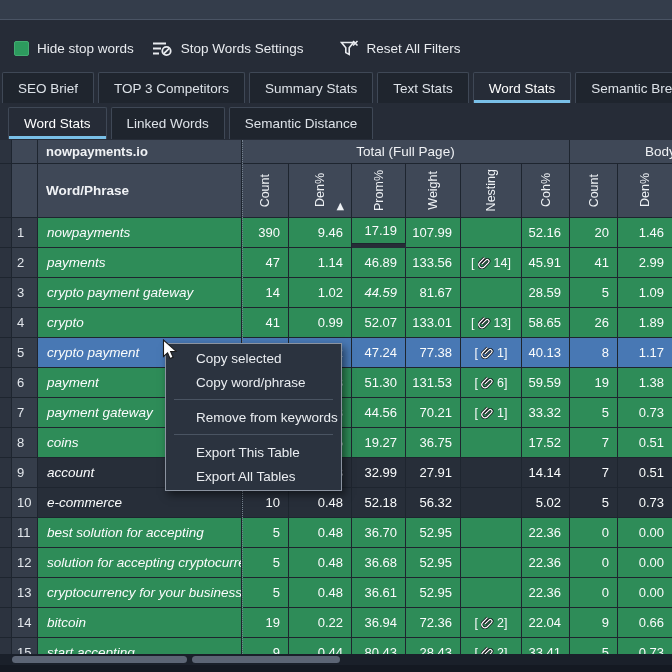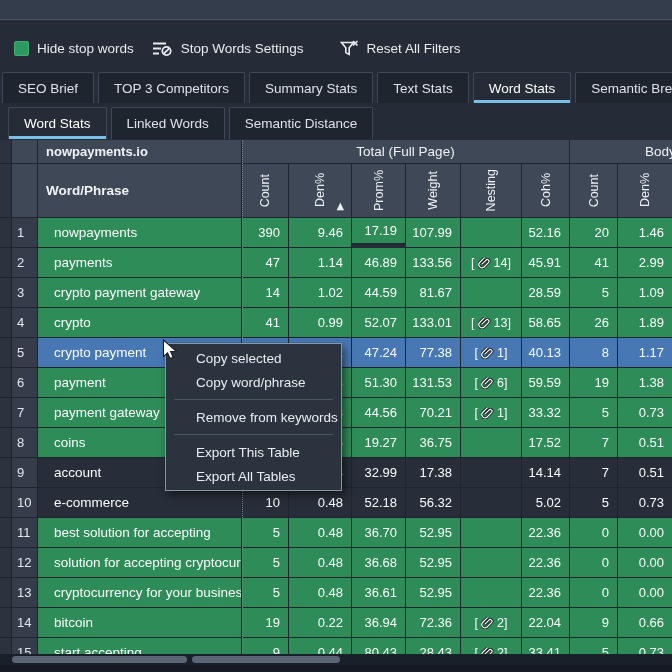--- a/index.html
+++ b/index.html
@@ -31,21 +31,21 @@
   .tab.active { background:#262c37; color:#ffffff; }
   .tab.active::after { content:""; position:absolute; left:0; right:0; bottom:0; height:3px; background:#79c0e8; }
   
   .grid { position:absolute; top:140px; left:0; width:672px; }
   .trow { display:flex; }
   .cell { flex:0 0 auto; border-right:1px solid #1e252f; border-bottom:1px solid #1e252f;
     overflow:hidden; white-space:nowrap; display:flex; align-items:center; }
   .hdr  { background:#3f4857; color:#f0f2f5; }
   .c-gutter { background:#2c333f; }
   .c-num { background:#353d4a; color:#e3e7ec; font-size:13px; padding-left:5px; }
-  .c-word { padding-left:16px; font-size:13.5px; color:#fbfcfd; }
+  .c-word { padding-left:9px; font-size:13.5px; color:#fbfcfd;font-style:italic; }
   .c-val { justify-content:flex-end; padding-right:8px; font-size:13px; color:#fafbfc; }
   .c-nest { justify-content:center; font-size:12.5px; color:#fafbfc; gap:3px; }
   .site-lbl { font-size:13px; font-weight:bold; padding-left:8px; }
   .group-lbl { font-size:13.5px; justify-content:center; }
   .group-body { justify-content:flex-start; padding-left:75px; }
   .wp-lbl { font-size:13.5px; font-weight:bold; padding-left:8px; }
   .vlbl { justify-content:center; position:relative; }
   .vlbl span { writing-mode:vertical-rl; transform:rotate(180deg); font-size:12.5px; color:#eef1f4; }
   .sort-arrow { position:absolute; right:5px; bottom:3px; font-size:8px; color:#e8ecf0;
     writing-mode:horizontal-tb !important; }
@@ -189,21 +189,21 @@
         <div class="cell c-val bg-green" style="width: 48px; height: 30px;">45.91</div>
         <div class="cell c-val bg-green" style="width: 48px; height: 30px;">41</div>
         <div class="cell c-val bg-green" style="width: 55px; height: 30px;">2.99</div>
       </div>
       <div class="trow">
         <div class="cell c-gutter" style="width: 12px; height: 30px;"></div>
         <div class="cell c-num" style="width: 26px; height: 30px;">3</div>
         <div class="cell c-word bg-green" style="width: 204px; height: 30px;">crypto payment gateway</div>
         <div class="cell c-val bg-green" style="width: 47px; height: 30px;">14</div>
         <div class="cell c-val bg-green" style="width: 63px; height: 30px;">1.02</div>
-        <div class="cell c-val bg-green" style="width: 54px; height: 30px;">44.59</div>
+        <div class="cell c-val bg-green" style="width: 54px; height: 30px; font-style: italic;">44.59</div>
         <div class="cell c-val bg-green" style="width: 55px; height: 30px;">81.67</div>
         <div class="cell c-nest bg-green" style="width: 61px; height: 30px;"></div>
         <div class="cell c-val bg-green" style="width: 48px; height: 30px;">28.59</div>
         <div class="cell c-val bg-green" style="width: 48px; height: 30px;">5</div>
         <div class="cell c-val bg-green" style="width: 55px; height: 30px;">1.09</div>
       </div>
       <div class="trow">
         <div class="cell c-gutter" style="width: 12px; height: 30px;"></div>
         <div class="cell c-num" style="width: 26px; height: 30px;">4</div>
         <div class="cell c-word bg-green" style="width: 204px; height: 30px;">crypto</div>
@@ -296,21 +296,21 @@
         <div class="cell c-val bg-green" style="width: 48px; height: 30px;">7</div>
         <div class="cell c-val bg-green" style="width: 55px; height: 30px;">0.51</div>
       </div>
       <div class="trow">
         <div class="cell c-gutter" style="width: 12px; height: 30px;"></div>
         <div class="cell c-num" style="width: 26px; height: 30px;">9</div>
         <div class="cell c-word bg-dark" style="width: 204px; height: 30px;">account</div>
         <div class="cell c-val bg-dark" style="width: 47px; height: 30px;"></div>
         <div class="cell c-val bg-dark" style="width: 63px; height: 30px;">0.48</div>
         <div class="cell c-val bg-dark" style="width: 54px; height: 30px;">32.99</div>
-        <div class="cell c-val bg-dark" style="width: 55px; height: 30px;">17.38</div>
+        <div class="cell c-val bg-dark" style="width: 55px; height: 30px;">27.91</div>
         <div class="cell c-nest bg-dark" style="width: 61px; height: 30px;"></div>
         <div class="cell c-val bg-dark" style="width: 48px; height: 30px;">14.14</div>
         <div class="cell c-val bg-dark" style="width: 48px; height: 30px;">7</div>
         <div class="cell c-val bg-dark" style="width: 55px; height: 30px;">0.51</div>
       </div>
       <div class="trow">
         <div class="cell c-gutter" style="width: 12px; height: 30px;"></div>
         <div class="cell c-num" style="width: 26px; height: 30px;">10</div>
         <div class="cell c-word bg-dark" style="width: 204px; height: 30px;">e-commerce</div>
         <div class="cell c-val bg-dark" style="width: 47px; height: 30px;">10</div>

